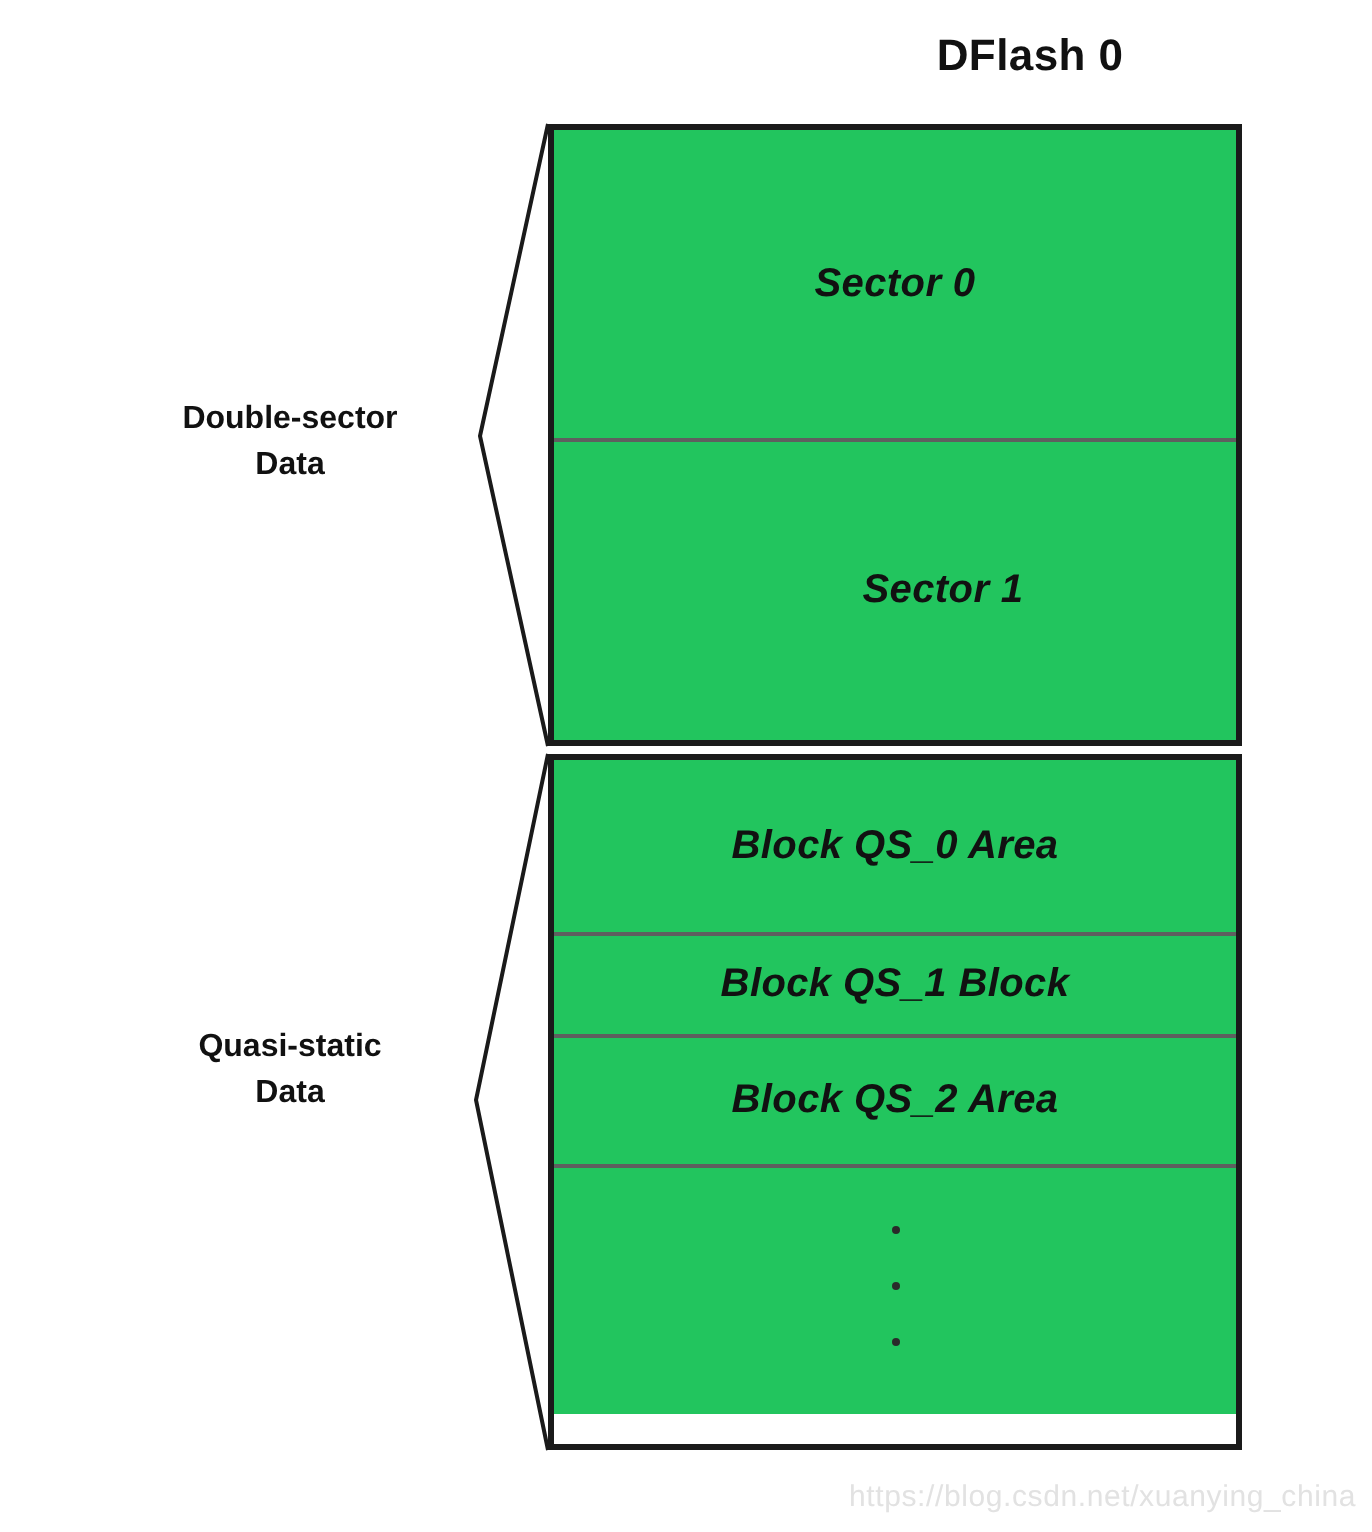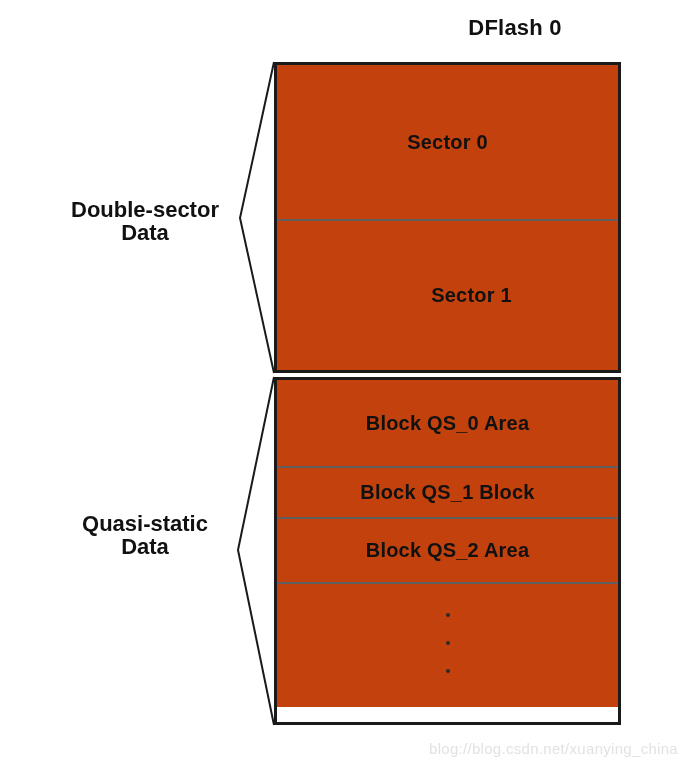--- a/index.html
+++ b/index.html
@@ -34,21 +34,21 @@
     letter-spacing: 0.2px;
     white-space: nowrap;
   }
 
   
   .group-label {
     position: absolute;
     width: 200px;
     left: 45px;
     text-align: center;
-    font-size: 22px;
+    font-size: 16px;
     font-weight: bold;
     color: #111111;
     line-height: 23px;
   }
   #group-label-double-sector { top: 198px; }
   #group-label-quasi-static  { top: 512px; }
 
   
   #brace-layer {
     position: absolute;
@@ -77,21 +77,22 @@
     height: 348px;
   }
 
   
   .region-row {
     position: relative;
     box-sizing: border-box;
     display: flex;
     align-items: center;
     justify-content: center;
-    background: #c2410c;
+    background: #22c55e;
+    font-style: italic;
   }
   .region-row + .region-row {
     border-top: 2px solid #5f5f5f;
   }
   .row-label {
     font-size: 20px;
     font-weight: bold;
     color: #111111;
     letter-spacing: 0.2px;
     white-space: nowrap;
@@ -185,15 +186,15 @@
     </div>
     <div class="region-row" id="row-ellipsis">
       <div class="ellipsis-dots">
         <span class="ellipsis-dot"></span>
         <span class="ellipsis-dot"></span>
         <span class="ellipsis-dot"></span>
       </div>
     </div>
   </div>
 
-  <div id="watermark">blog://blog.csdn.net/xuanying_china</div>
+  <div id="watermark">https://blog.csdn.net/xuanying_china</div>
 
 </div>
 
 </body></html>

